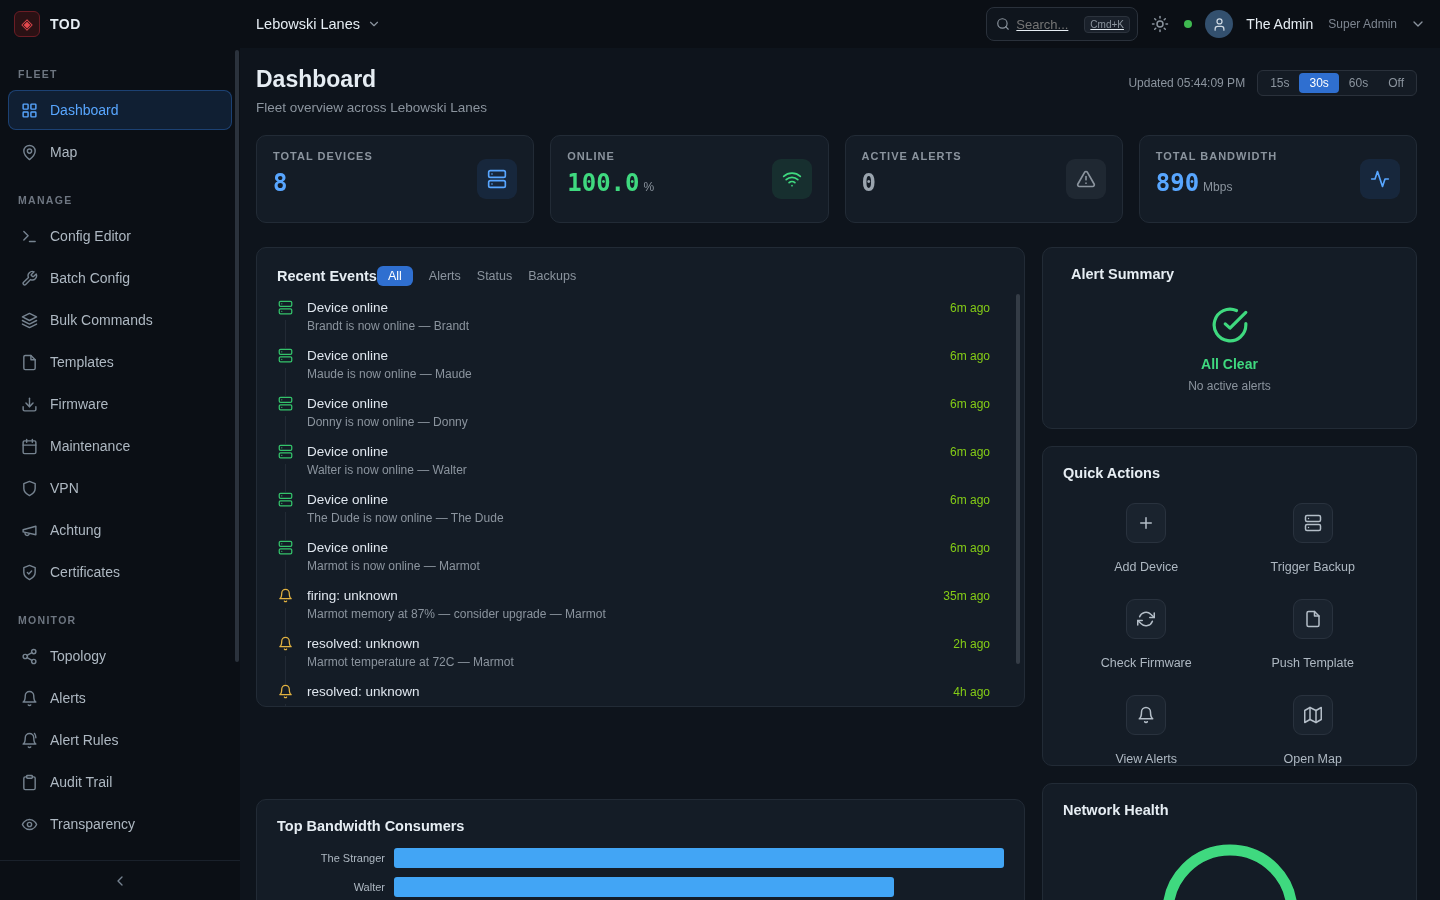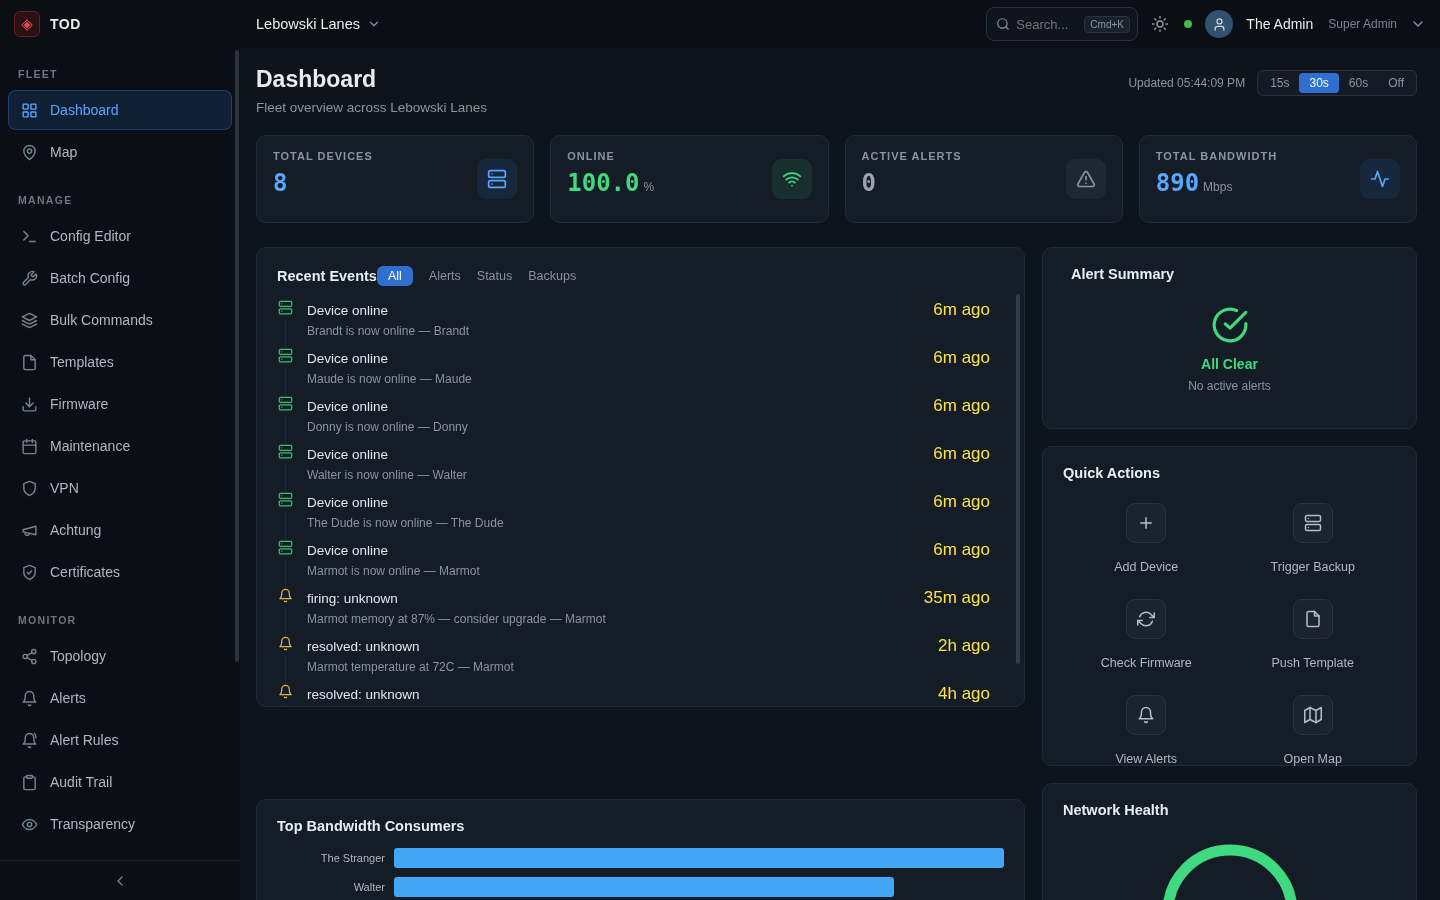--- a/index.html
+++ b/index.html
@@ -11,21 +11,21 @@
   .topbar { position:fixed; top:0; left:0; right:0; height:48px; background:#0b0f15;
     display:flex; align-items:center; z-index:20; }
   .brand { width:240px; padding-left:14px; display:flex; gap:10px; align-items:center; flex:none; }
   .logo { width:26px; height:26px; border-radius:6px; background:#2a1114; border:1px solid #6b1d25;
     display:flex; align-items:center; justify-content:center; color:#e5484d; font-size:15px; }
   .brand-name { font-weight:700; letter-spacing:.5px; font-size:14px; }
   .org { display:flex; align-items:center; gap:7px; padding-left:16px; cursor:pointer; font-size:14.5px; }
   .org svg { width:14px; height:14px; color:#8b949e; }
   .topbar-right { margin-left:auto; display:flex; align-items:center; gap:13px; padding-right:14px; }
   .search { width:152px; height:34px; background:#0f151d; border:1px solid #2a313b; border-radius:8px;
-    display:flex; align-items:center; gap:6px; padding:0 9px; }
+    display:flex; align-items:center; gap:6px; padding:0 9px;text-decoration:underline; }
   .search svg { width:14px; height:14px; color:#8b949e; flex:none; }
   .search input { background:transparent; border:0; outline:0; color:#8b949e; width:62px; font-size:13px;
     font-family:"Liberation Sans","DejaVu Sans",sans-serif; }
   .kbd { font-size:10px; color:#8b949e; background:#1a212b; border:1px solid #2c333d; border-radius:4px;
     padding:2px 5px; margin-left:auto; white-space:nowrap; }
   .icon-btn { width:20px; height:20px; color:#8b949e; cursor:pointer; display:flex; align-items:center; }
   .icon-btn svg { width:18px; height:18px; }
   .status-dot { width:8px; height:8px; border-radius:50%; background:#3fb950; }
   .avatar { width:28px; height:28px; border-radius:50%; background:#33506e; display:flex;
     align-items:center; justify-content:center; color:#cfd9e3; cursor:pointer; }
@@ -88,21 +88,21 @@
   .tab.active { background:#2f6fd0; color:#fff; padding:3px 11px; border-radius:6px; }
   .event-list { margin-top:14px; }
   .event { display:flex; gap:14px; height:48px; }
   .event-icon-col { width:16px; display:flex; flex-direction:column; align-items:center; flex:none; }
   .event-icon { width:15px; height:15px; flex:none; }
   .ei-green { color:#34c36b; } .ei-yellow { color:#e3b341; }
   .event-line { width:1px; flex:1; background:#222a35; margin-top:5px; }
   .event-body { flex:1; min-width:0; padding-right:14px; }
   .event-row-top { display:flex; justify-content:space-between; align-items:baseline; }
   .event-title { font-size:13.5px; color:#dfe6ee; font-weight:500; }
-  .event-time { font-size:17px; color:#fde047; white-space:nowrap; }
+  .event-time { font-size:12px; color:#84cc16; white-space:nowrap; }
   .event-detail { font-size:12px; color:#8b949e; margin-top:4px; white-space:nowrap;
     overflow:hidden; text-overflow:ellipsis; }
   .events-scrollbar { position:absolute; right:4px; top:46px; width:4px; height:370px;
     background:#343c46; border-radius:2px; cursor:pointer; }
 
   
   .alert-card { height:182px; padding:18px 28px; }
   .alert-center { display:flex; flex-direction:column; align-items:center; margin-top:24px; }
   .alert-check { width:38px; height:38px; color:#3fd97f; }
   .alert-status { color:#3fd97f; font-size:14px; font-weight:600; margin-top:12px; }

